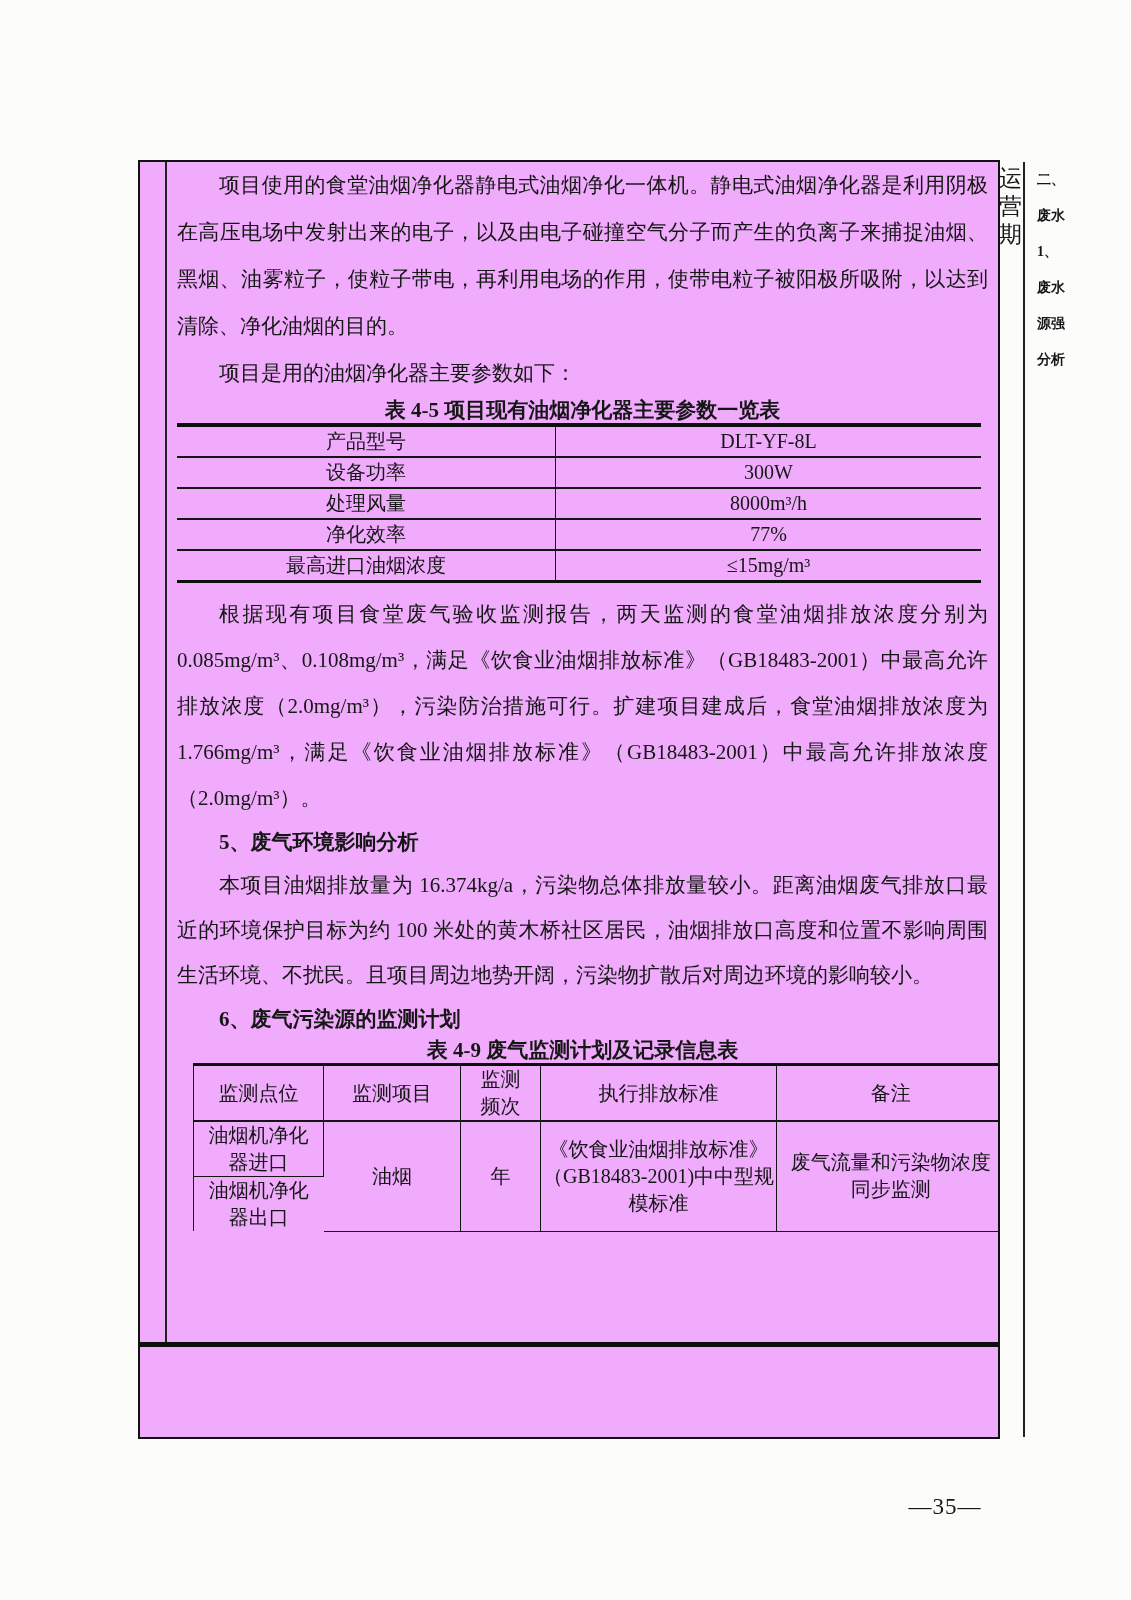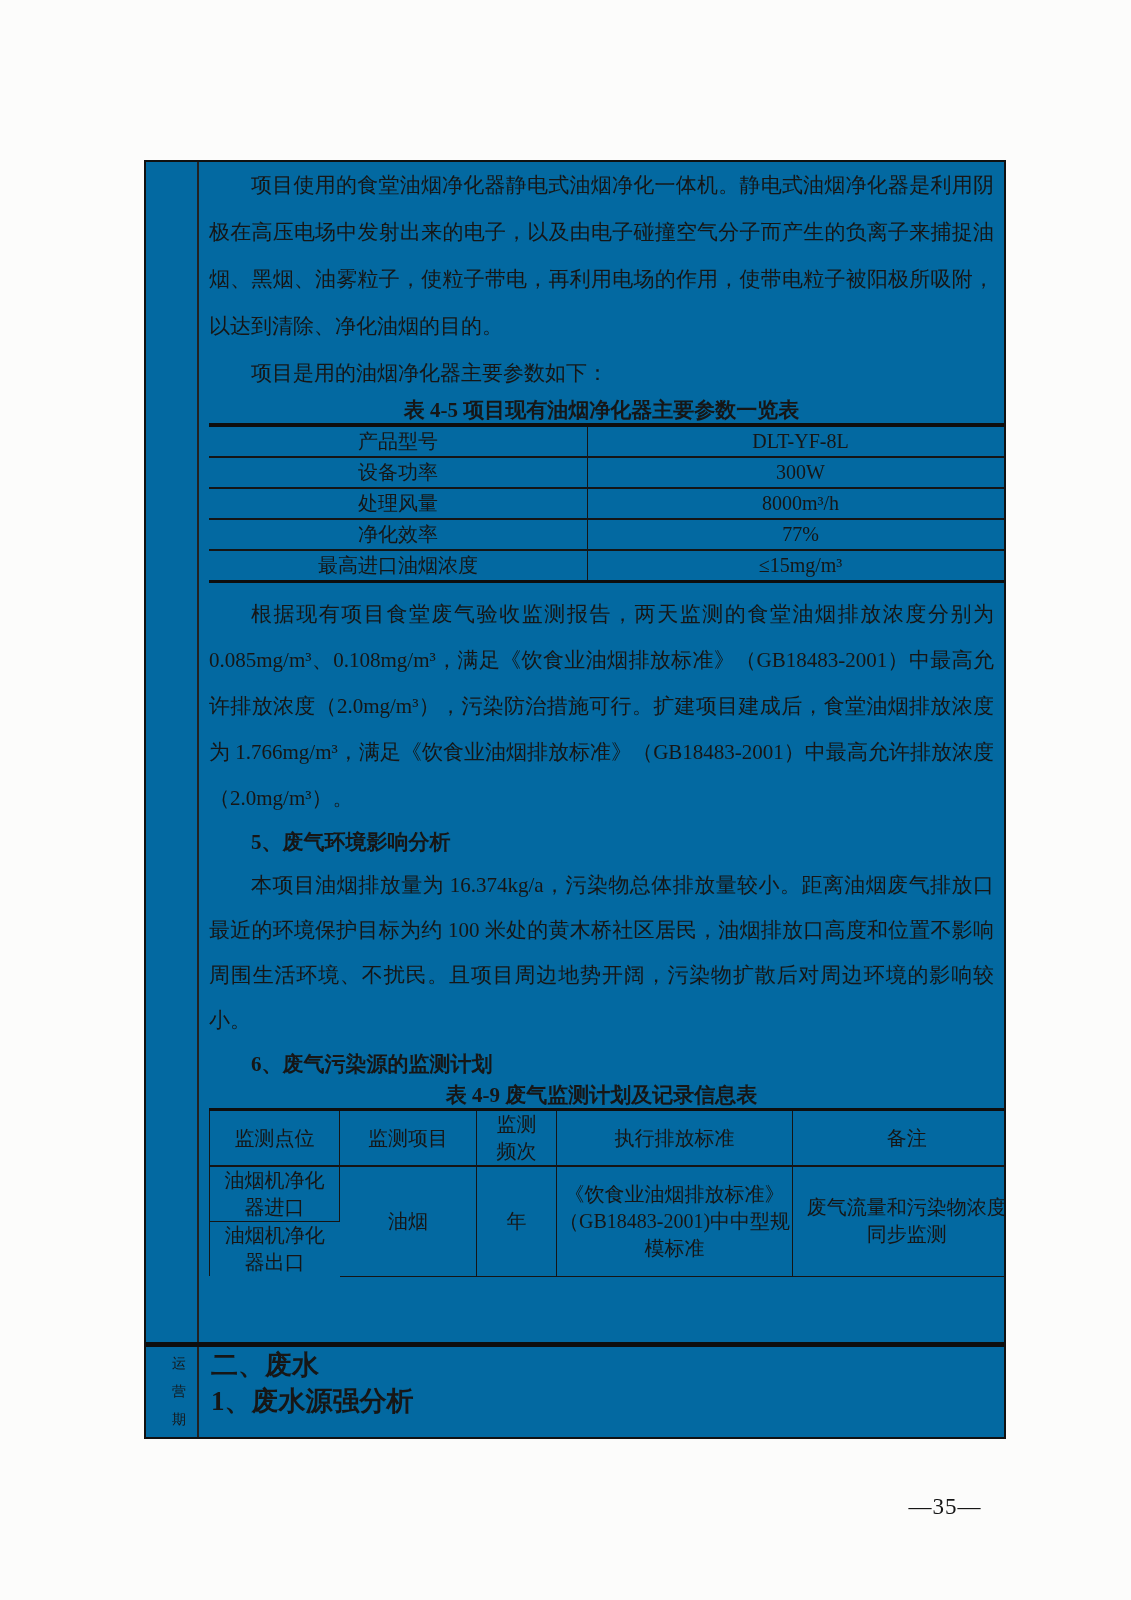--- a/index.html
+++ b/index.html
@@ -3,33 +3,33 @@
 <meta charset="utf-8">
 <style>
   html,body{margin:0;padding:0;}
   body{
     width:1131px;height:1600px;position:relative;
     background:#fcfcfb;color:#161616;
     font-family:"Liberation Serif","DejaVu Serif",serif;
     overflow:hidden;
   }
   .doc-frame{
-    position:absolute;left:144px;top:160px;width:858px;height:1275px;
+    position:absolute;left:138px;top:160px;width:858px;height:1275px;
     border:2px solid #111;
-    display:flex;flex-direction:column;
-    background:#0369a1;
+    display:flex;flex-direction:row;
+    background:#f0abfc;
   }
   .frame-row{display:flex;flex-direction:row;width:100%;}
   .row-main{height:1180px;border-bottom:5px solid #0e0e0e;}
   .row-water{flex:1;}
   .side-strip{
     width:25px;border-right:2px solid #222;flex:0 0 auto;
     overflow:hidden;
-    font-size:14px;line-height:28px;text-align:left;
-    padding-top:3px;word-break:break-all;padding-left:26px;
+    font-size:23px;line-height:28px;text-align:center;
+    padding-top:3px;word-break:break-all;
   }
   .cell-content{flex:1;padding:0 10px;overflow:hidden;}
   p{margin:0;}
   .body-p{
     font-size:21px;line-height:47px;text-indent:2em;
     text-align:justify;text-justify:inter-character;
   }
   .p-monitor{line-height:46px;margin-top:8px;}
   .p-impact{line-height:45px;margin-top:2px;}
   .p-plan{line-height:45px;margin-top:2px;}
@@ -45,38 +45,38 @@
     width:804px;margin-left:0;
     border-top:4px solid #0e0e0e;border-bottom:3px solid #0e0e0e;
   }
   .t45 td{
     height:29px;padding:0;font-size:20px;text-align:center;vertical-align:middle;
     border-top:2px solid #151515;
   }
   .t45 tr:first-child td{border-top:none;}
   .t45 td.t45-label{width:378px;border-right:1.5px solid #151515;}
   .t49{
-    width:811px;margin-left:0;
+    width:811px;margin-left:16px;
     border-top:3px solid #0e0e0e;
     border-left:1.5px solid #151515;
   }
   .t49 th,.t49 td{
     font-size:20px;font-weight:400;text-align:center;vertical-align:middle;
     border-right:1.5px solid #151515;border-bottom:1.5px solid #151515;
     padding:0 4px;line-height:27px;
   }
   .t49 th{height:52px;border-bottom:2px solid #151515;}
   .t49 th:last-child,.t49 td:last-child{border-right:none;}
   .t49 .r1 td{height:54px;}
   .t49 .r2 td{height:47px;border-bottom:none;}
   .t49 td.pt-cell{padding:0 12px;}
   .t49 th.freq-h{padding:0 14px;}
   .t49 td.std-cell{padding:0 1px;}
   .water-h{
-    font-size:27px;font-weight:700;line-height:36px;text-indent:0;padding-left:2px;
+    font-size:14px;font-weight:700;line-height:36px;text-indent:0;padding-left:2px;
   }
   .page-number{
     position:absolute;left:897px;top:1494px;width:96px;
     font-size:23px;text-align:center;letter-spacing:1px;
   }
 </style>
 </head>
 <body>
 
 <div class="doc-frame">

